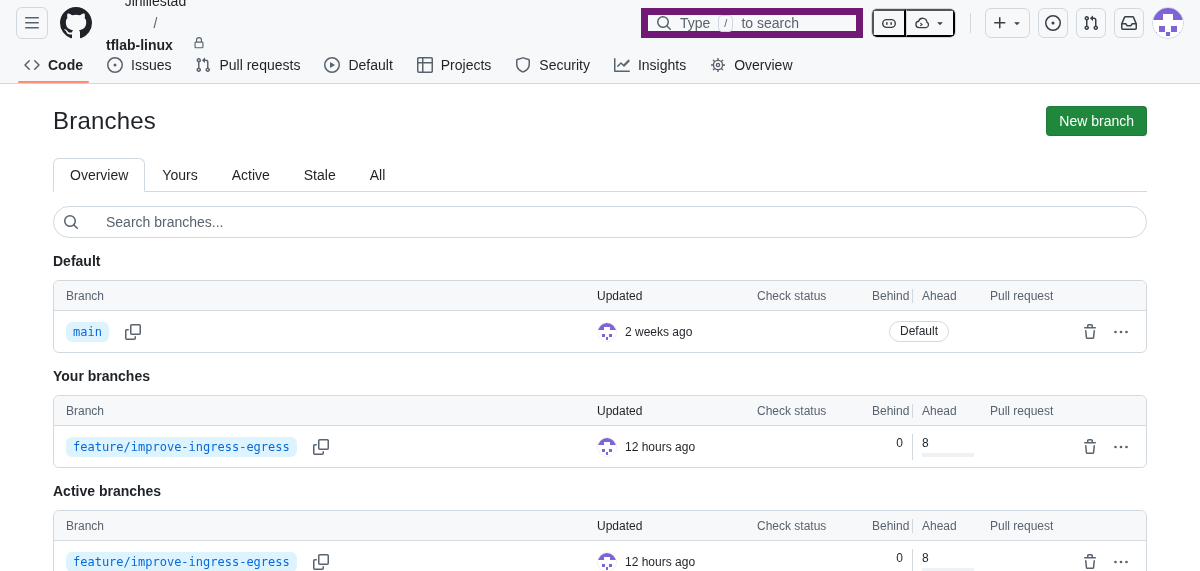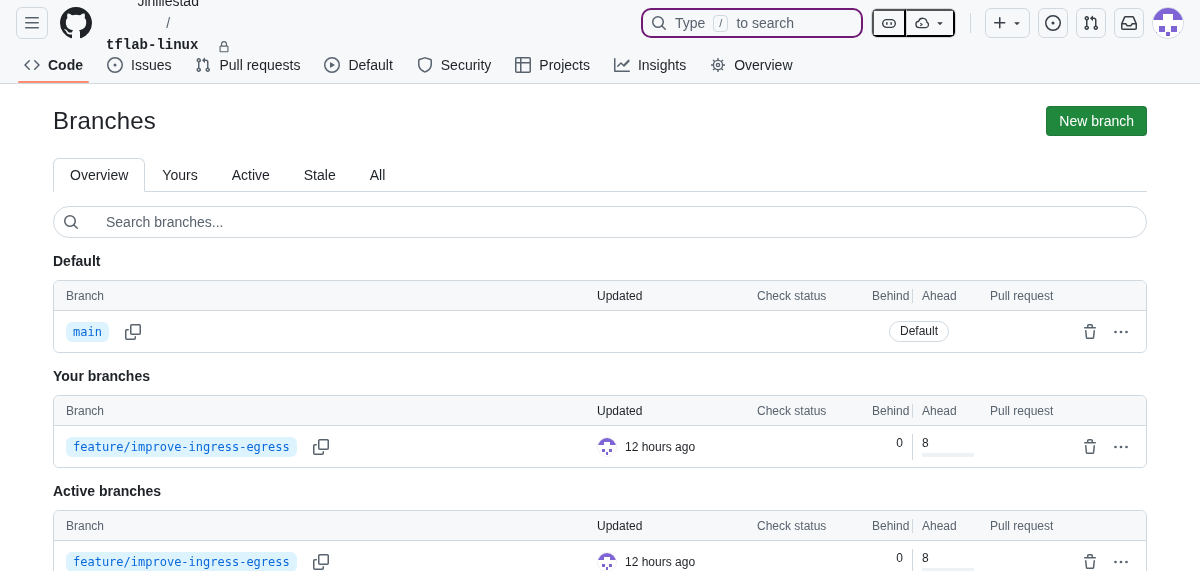--- a/index.html
+++ b/index.html
@@ -20,26 +20,26 @@
   .icon-btn {
     width:32px; height:32px; border:1px solid #d1d9e0; border-radius:6px;
     background:transparent; color:#59636e; display:flex; align-items:center;
     justify-content:center; cursor:pointer;
   }
   .gh-logo { color:#1f2328; margin-left:4px; display:flex; }
   .gh-logo svg { width:32px; height:32px; }
   .breadcrumb { display:flex; align-items:center; gap:6px; margin-left:6px; font-size:14px;flex-direction:column; }
   .breadcrumb .owner { color:#1f2328; text-decoration:none; }
   .breadcrumb .sep { color:#59636e; }
-  .breadcrumb .repo { font-weight:700; display:flex; align-items:flex-end; gap:20px;font-family:Liberation Mono, monospace; }
+  .breadcrumb .repo { font-weight:700; display:flex; align-items:flex-start; gap:20px; }
   .breadcrumb .lock { color:#59636e; }
 
   .header-right { margin-left:auto; display:flex; align-items:center; gap:8px; }
   .global-search {
-    width:222px; height:30px; border:2px solid #701a75; border-radius:10px;
+    width:222px; height:30px; border:7px solid #701a75; border-radius:0;
     display:flex; align-items:center; gap:8px; padding:0 8px; color:#59636e;
     background:#f6f8fa; cursor:text;
   }
   .key-hint {
     border:1px solid #d1d9e0; border-radius:4px; font-size:11px; line-height:15px;
     padding:0 5px; color:#59636e; background:#f6f8fa;
   }
   .copilot-group { display:flex; height:30px; border:1px solid #d1d9e0; border-radius:6px; overflow:hidden; }
   .copilot-seg {
     display:flex; align-items:center; justify-content:center; gap:4px;
@@ -343,32 +343,32 @@
     <span class="t-icon">
         <svg class="oct">
           <use href="#i-play"></use>
         </svg>
       </span>
     <span>Default</span>
   </a>
   <a class="repo-tab">
     <span class="t-icon">
         <svg class="oct">
+          <use href="#i-table"></use>
+        </svg>
+      </span>
+    <span>Projects</span>
+  </a>
+  <a class="repo-tab">
+    <span class="t-icon">
+        <svg class="oct">
           <use href="#i-shield"></use>
         </svg>
       </span>
     <span>Security</span>
-  </a>
-  <a class="repo-tab">
-    <span class="t-icon">
-        <svg class="oct">
-          <use href="#i-table"></use>
-        </svg>
-      </span>
-    <span>Projects</span>
   </a>
   <a class="repo-tab">
     <span class="t-icon">
         <svg class="oct">
           <use href="#i-graph"></use>
         </svg>
       </span>
     <span>Insights</span>
   </a>
   <a class="repo-tab">
@@ -419,20 +419,28 @@
       <div class="c-actions"></div>
     </div>
     <div class="trow">
       <div class="c-branch">
         <a class="branch-badge">main</a>
         <button class="copy-btn">
           <svg class="oct">
               <use href="#i-copy"></use>
             </svg>
         </button>
+      </div>
+      <div class="c-updated">
+        <span class="row-avatar">
+            <svg viewBox="0 0 5 5">
+              <use href="#i-avatar"></use>
+            </svg>
+          </span>
+        <span>2 weeks ago</span>
       </div>
       <div class="c-check"></div>
       <div class="c-diverge">
         <span class="default-pill">Default</span>
       </div>
       <div class="c-pr"></div>
       <div class="c-actions">
         <button class="act-btn">
           <svg class="oct">
               <use href="#i-trash"></use>

